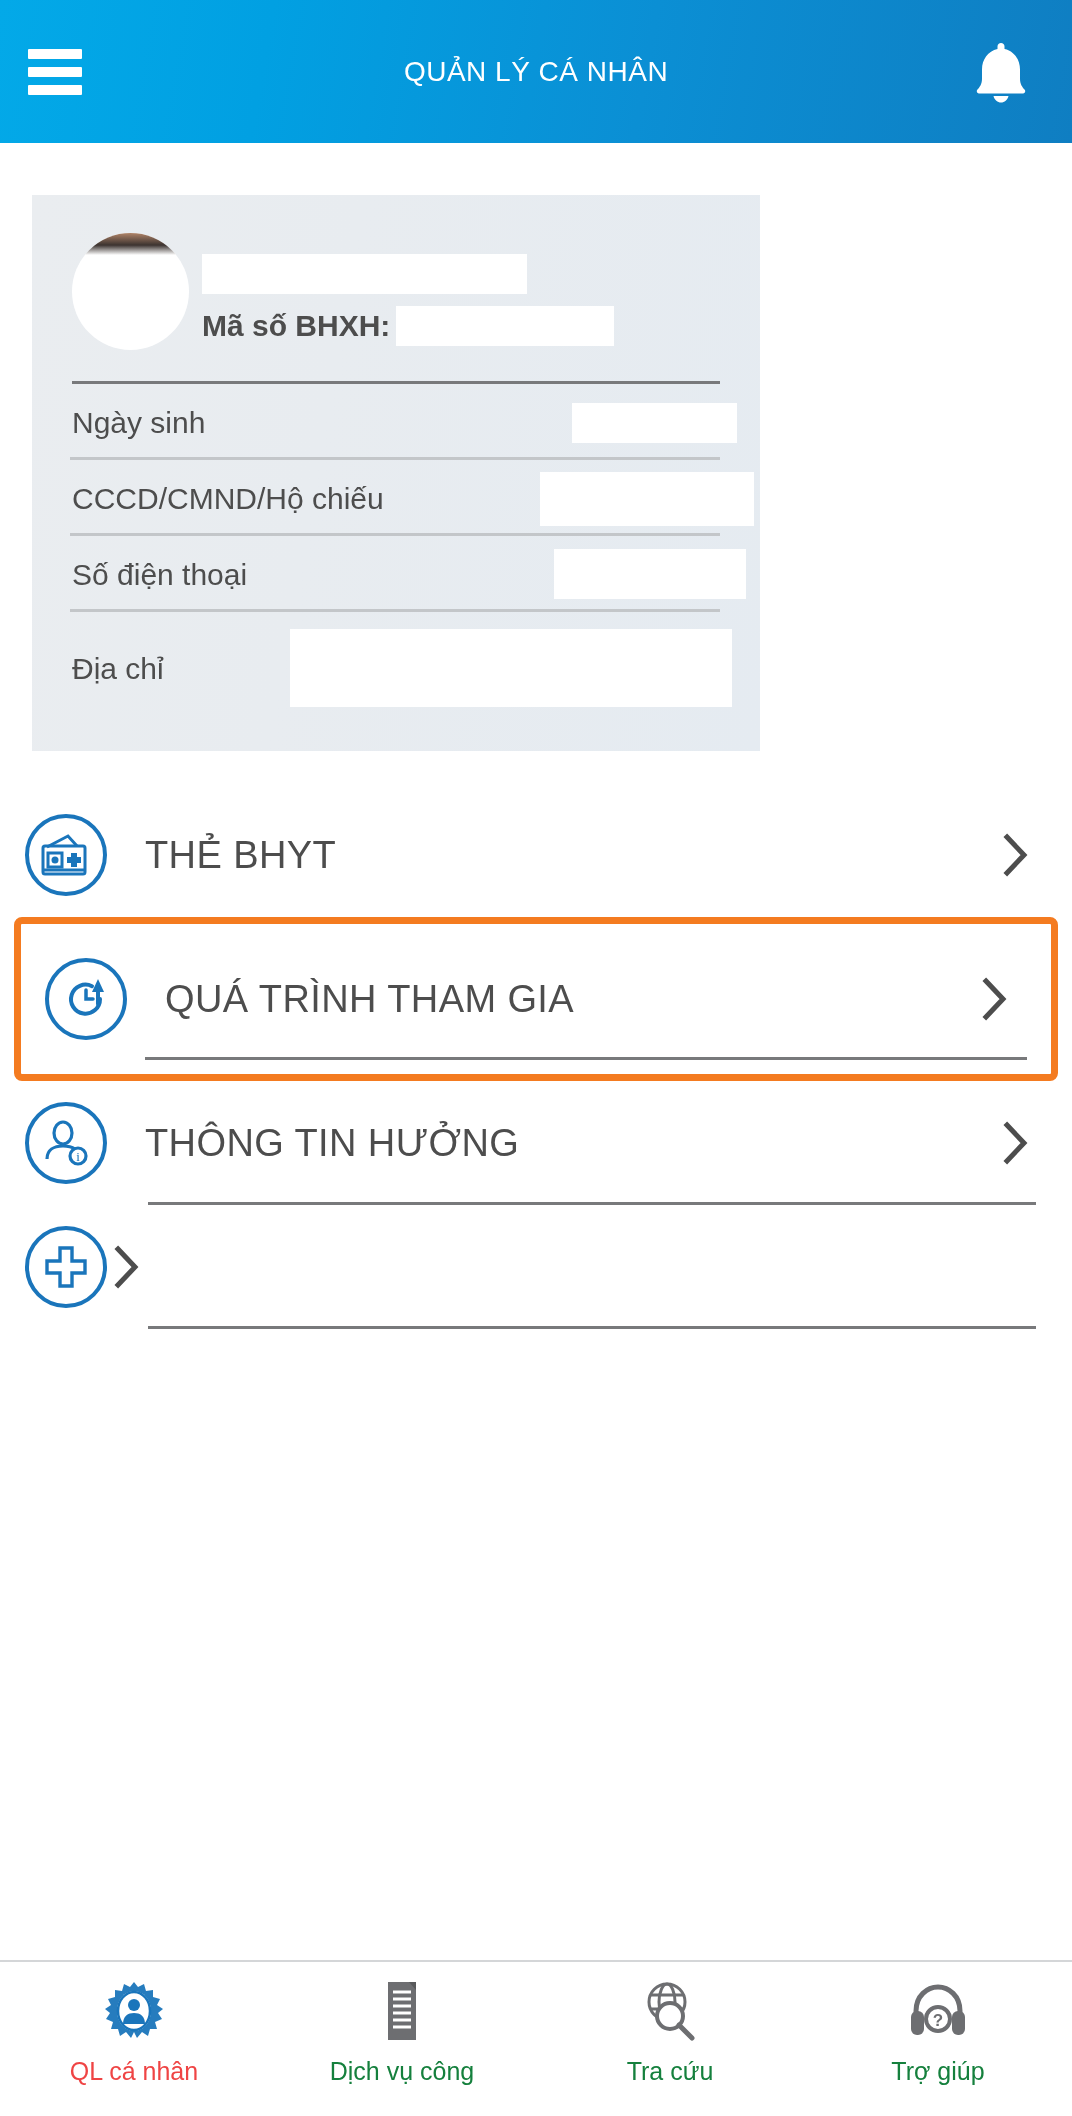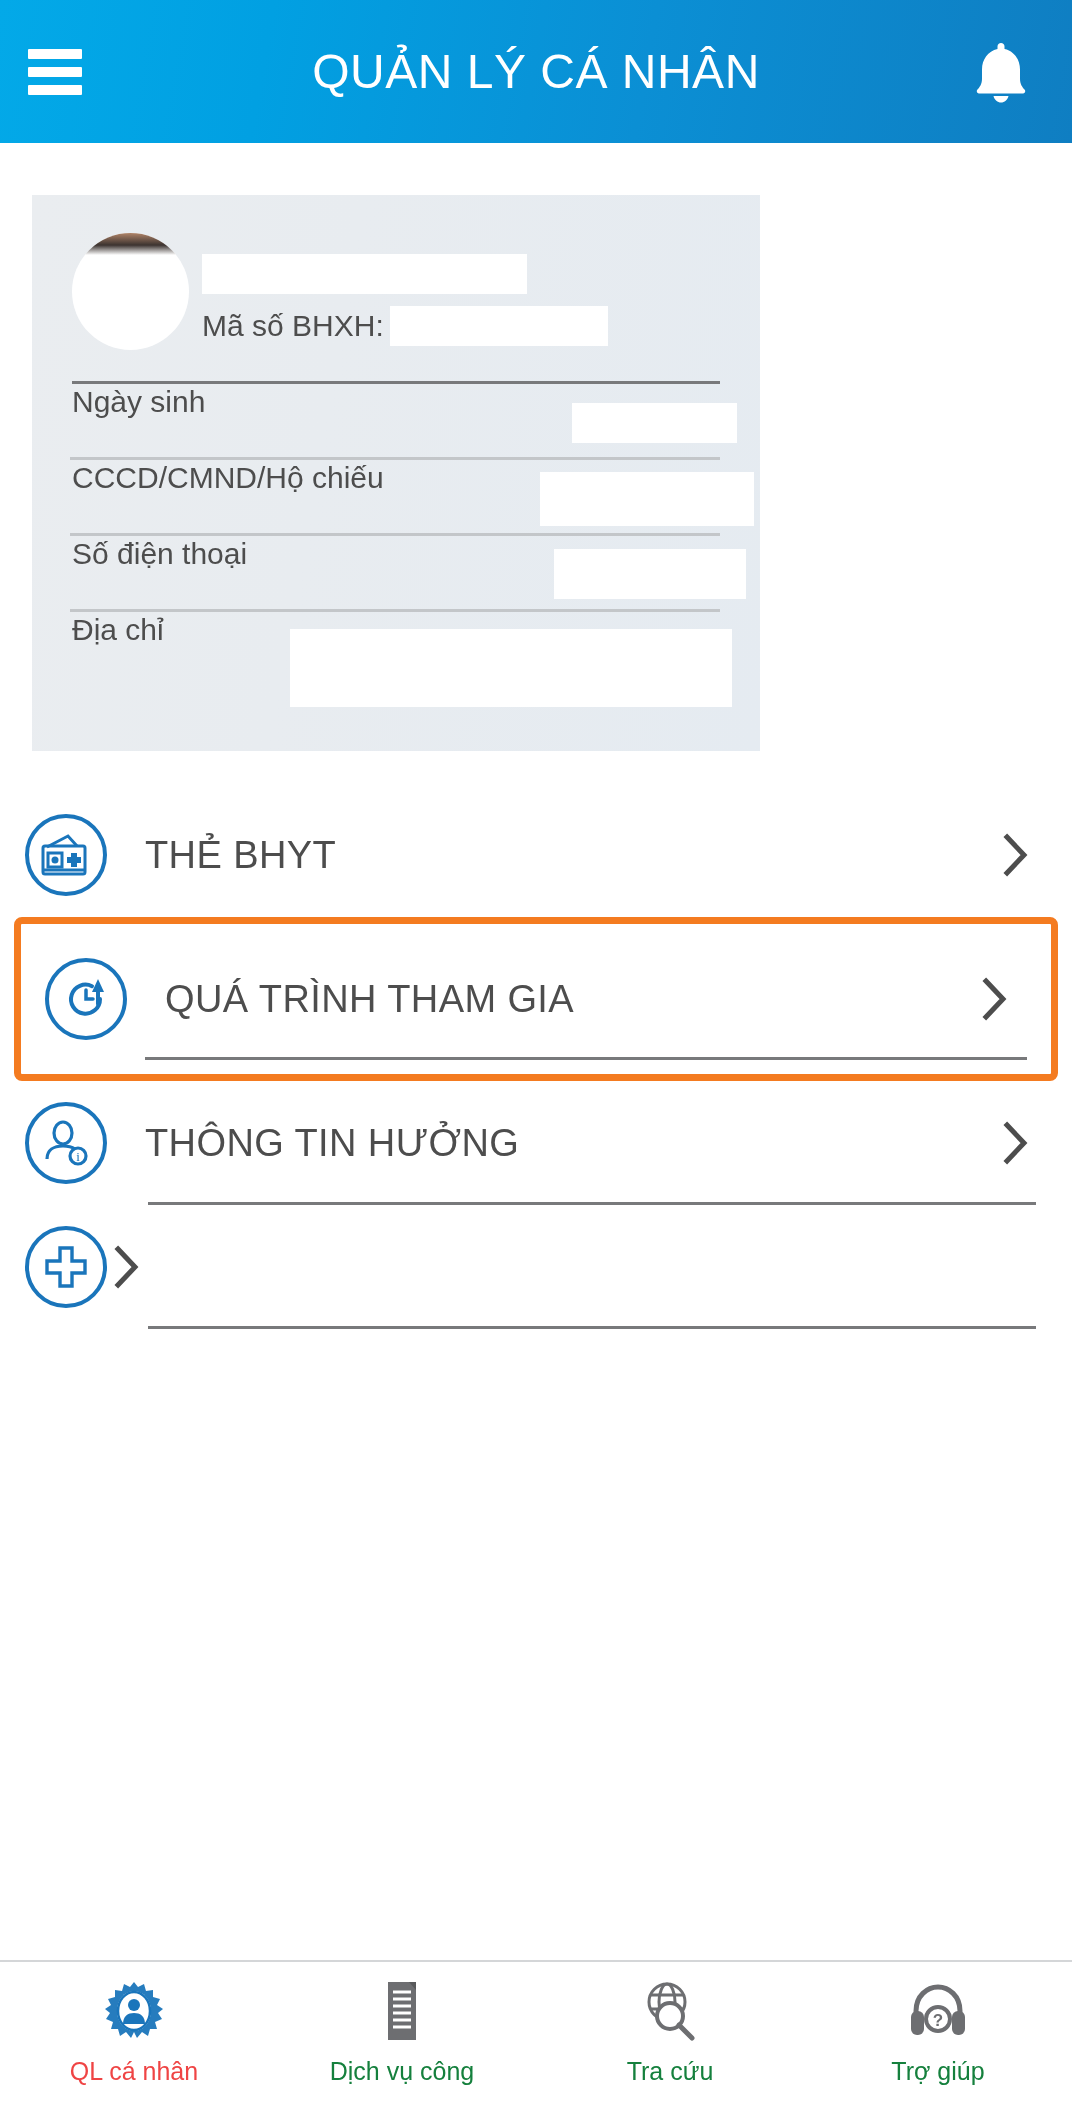--- a/index.html
+++ b/index.html
@@ -47,21 +47,21 @@
   .hamburger span {
     display: block;
     width: 54px;
     height: 10px;
     background: #ffffff;
     border-radius: 1px;
   }
 
   .header-title {
     color: #ffffff;
-    font-size: 48px;
+    font-size: 28px;
     letter-spacing: 0.5px;
     font-weight: 400;
     white-space: nowrap;
   }
 
   .bell-btn {
     position: absolute;
     right: 38px;
     top: 50%;
     transform: translateY(-50%);
@@ -120,20 +120,21 @@
     height: 40px;
   }
 
   .bhxh-row {
     position: absolute;
     left: 170px;
     top: 108px;
     display: flex;
     align-items: center;
     height: 46px;
+    font-weight: bold;
   }
   .bhxh-label {
     font-size: 30px;
     color: #4d4d4d;
     white-space: nowrap;
   }
   .bhxh-redact {
     position: relative;
     width: 218px;
     height: 40px;
@@ -155,20 +156,21 @@
     height: 3px;
     background: #c3c6c9;
   }
 
   .field-row {
     position: absolute;
     left: 40px;
     width: 650px;
     height: 76px;
     display: flex;
+    align-items: center;
   }
   .field-label {
     font-size: 30px;
     color: #4d4d4d;
     white-space: nowrap;
   }
   .field-redact {
     position: absolute;
     background: #ffffff;
   }

